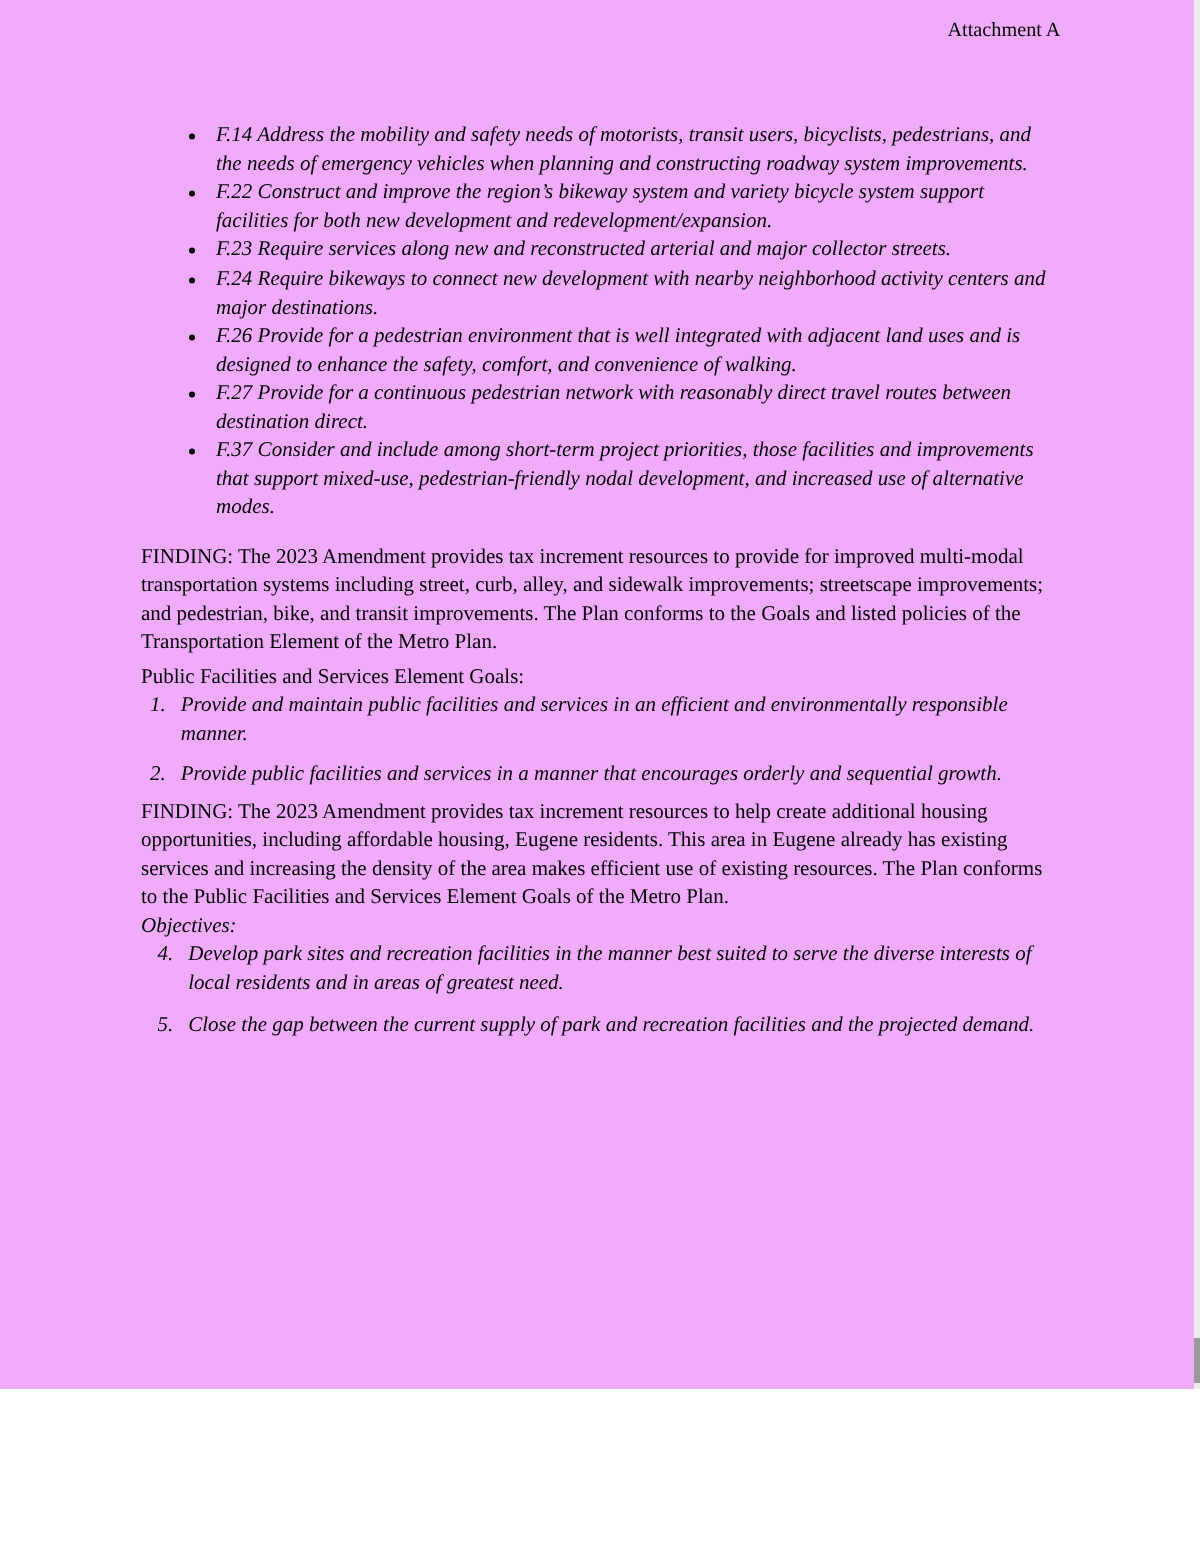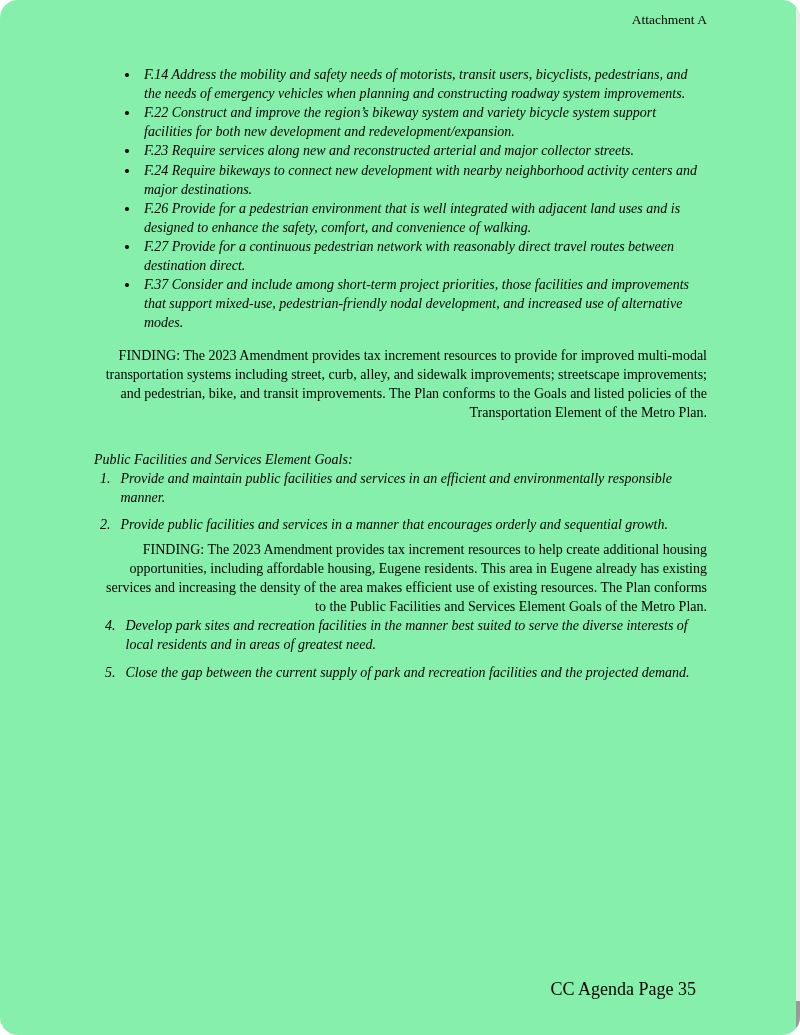--- a/index.html
+++ b/index.html
@@ -1,56 +1,53 @@
 <!DOCTYPE html>
 <html><head>
 <meta charset="utf-8">
 <title>Attachment A</title>
 <style>
   * { margin: 0; padding: 0; box-sizing: border-box; }
   html, body { background: #ffffff; }
   .page {
     position: relative;
     width: 800px;
-    height: 1035px;
-    background: #86efac;
+    height: 926px;
+    background: #f0abfc;
     color: #000000;
     font-family: "Liberation Serif", serif;
     font-size: 14px;
     line-height: 1.36;
     overflow: hidden;
-    border-radius: 18px;
   }
   .doc-header {
     padding: 11px 93px 0 0;
     text-align: right;
     font-size: 13.5px;
   }
   .doc-content {
     padding: 0 93px 0 94px;
   }
   .policy-list {
-    margin-top: 36px;
+    margin-top: 52px;
     padding-left: 46px;
     list-style: disc;
     font-style: italic;
   }
   .policy-list li {
     padding-left: 4px;
   }
   .finding {
     margin-top: 14px;
-    text-align: right;
   }
   .finding-2 {
     margin-top: 6px;
   }
   .section-heading {
-    margin-top: 28px;
-    font-style: italic;
+    margin-top: 4px;
   }
   .num-item {
     display: flex;
     font-style: italic;
   }
   .num-item .num {
     flex: none;
     margin-right: 10px;
   }
   .pf-item { margin-left: 6px; }
@@ -117,20 +114,21 @@
       </div>
       <div class="num-item pf-item">
         <span class="num">2.</span>
         <span class="txt">Provide public facilities and services in a manner that encourages orderly and sequential growth.</span>
       </div>
     </section>
 
     <p class="finding finding-2">FINDING: The 2023 Amendment provides tax increment resources to help create additional housing opportunities, including affordable housing, Eugene residents. This area in Eugene already has existing services and increasing the density of the area makes efficient use of existing resources. The Plan conforms to the Public Facilities and Services Element Goals of the Metro Plan.</p>
 
     <section>
+      <p class="objectives-label">Objectives:</p>
       <div class="num-item parks-item">
         <span class="num">4.</span>
         <span class="txt">Develop park sites and recreation facilities in the manner best suited to serve the diverse interests of local residents and in areas of greatest need.</span>
       </div>
       <div class="num-item parks-item">
         <span class="num">5.</span>
         <span class="txt">Close the gap between the current supply of park and recreation facilities and the projected demand.</span>
       </div>
     </section>
 

